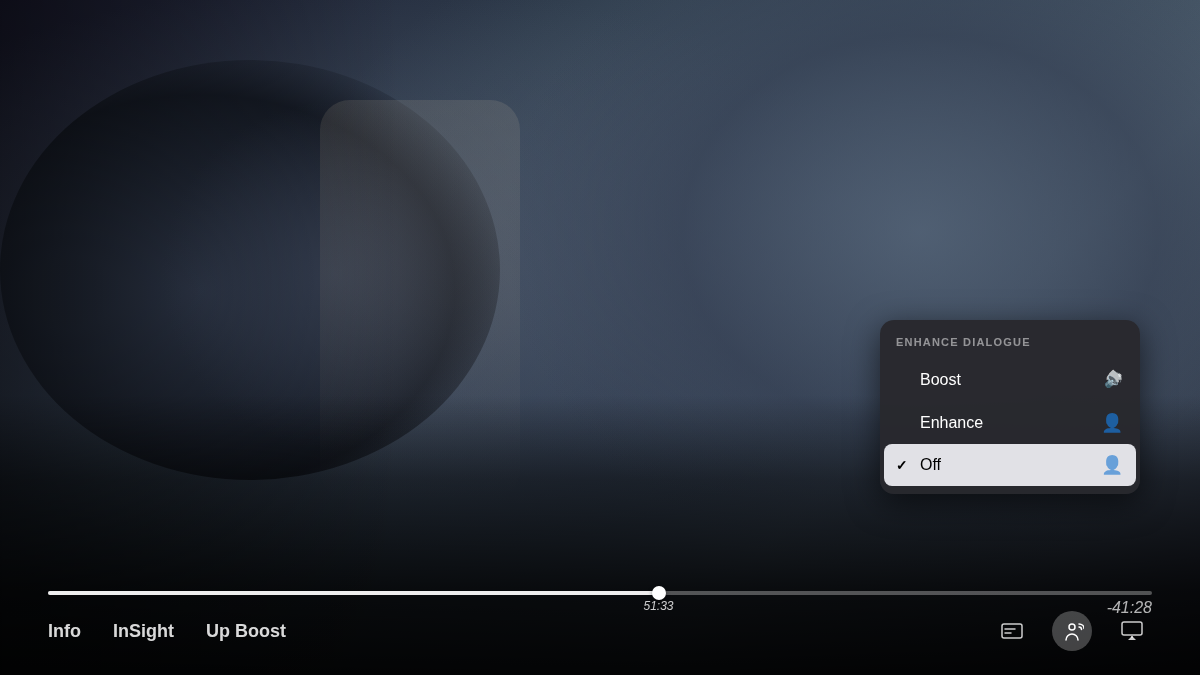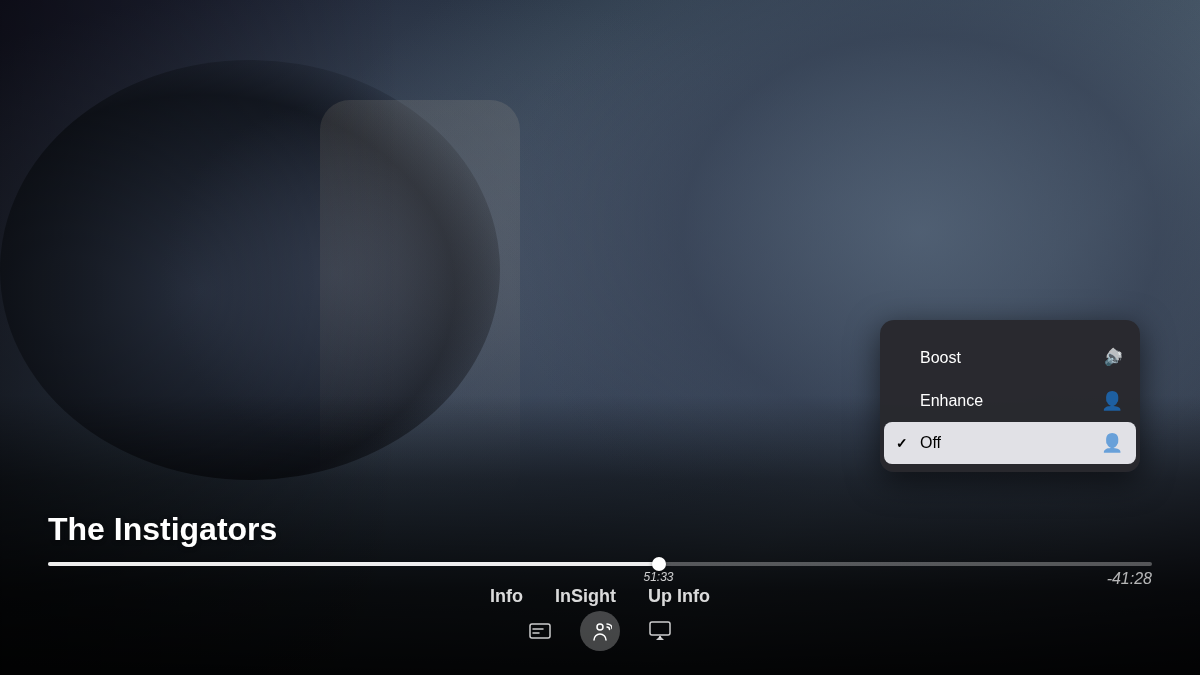--- a/index.html
+++ b/index.html
@@ -287,20 +287,21 @@
   <div class="scene-overlay"></div>
   <div class="car-figure"></div>
   <div class="car-figure2"></div>
   <div class="person-right"></div>
   <div class="seat-highlight"></div>
   <div class="bottom-overlay"></div>
   <div class="left-overlay"></div>
 </div>
 
 <div class="dialogue-popup">
+  <div class="dialogue-title">ENHANCE DIALOGUE</div>
 
   <div class="dialogue-item">
     <div class="item-left">
       <span class="checkmark">&nbsp;</span>
       <span class="item-text">Boost</span>
     </div>
     <span class="audio-icon">
       <svg viewBox="0 0 24 24" width="20" height="20" fill="rgba(255,255,255,0.7)">
         <path d="M12 3a1 1 0 0 1 .707.293l4 4A1 1 0 0 1 17 8H7a1 1 0 0 1-.707-1.707l4-4A1 1 0 0 1 12 3zM3 14a9 9 0 0 1 18 0M6 17a6 6 0 0 1 12 0M9 20a3 3 0 0 1 6 0"></path>
         <circle cx="19" cy="9" r="2" fill="rgba(255,255,255,0.7)"></circle>
@@ -324,36 +325,35 @@
       <span class="checkmark">✓</span>
       <span class="item-text">Off</span>
     </div>
     <span class="audio-icon" style="color:rgba(0,0,0,0.6); font-size:18px;">👤</span>
   </div>
 </div>
 
 <div class="content">
   <div class="bottom-controls">
 
-    <div class="movie-title">The Instigators</div>
 
     <div class="progress-container">
       <div class="progress-bar-bg">
         <div class="progress-bar-fill"></div>
         <div class="progress-thumb"></div>
       </div>
       <span class="time-current">51:33</span>
       <span class="time-remaining">-41:28</span>
     </div>
 
-    <div class="bottom-nav" style="margin-top:14px;flex-direction:column;">
+    <div class="bottom-nav" style="margin-top:14px;">
       <div class="nav-tabs">
         <div class="nav-tab">Info</div>
         <div class="nav-tab">InSight</div>
-        <div class="nav-tab">Up Info</div>
+        <div class="nav-tab">Up Boost</div>
       </div>
 
       <div class="right-icons">
 
         <div class="icon-btn">
           <svg viewBox="0 0 24 24" xmlns="http://www.w3.org/2000/svg">
             <rect x="2" y="5" width="20" height="14" rx="2" ry="2" fill="none" stroke="currentColor" stroke-width="1.5"></rect>
             <line x1="5" y1="10" x2="15" y2="10" stroke="currentColor" stroke-width="1.5" stroke-linecap="round"></line>
             <line x1="5" y1="14" x2="11" y2="14" stroke="currentColor" stroke-width="1.5" stroke-linecap="round"></line>
           </svg>

